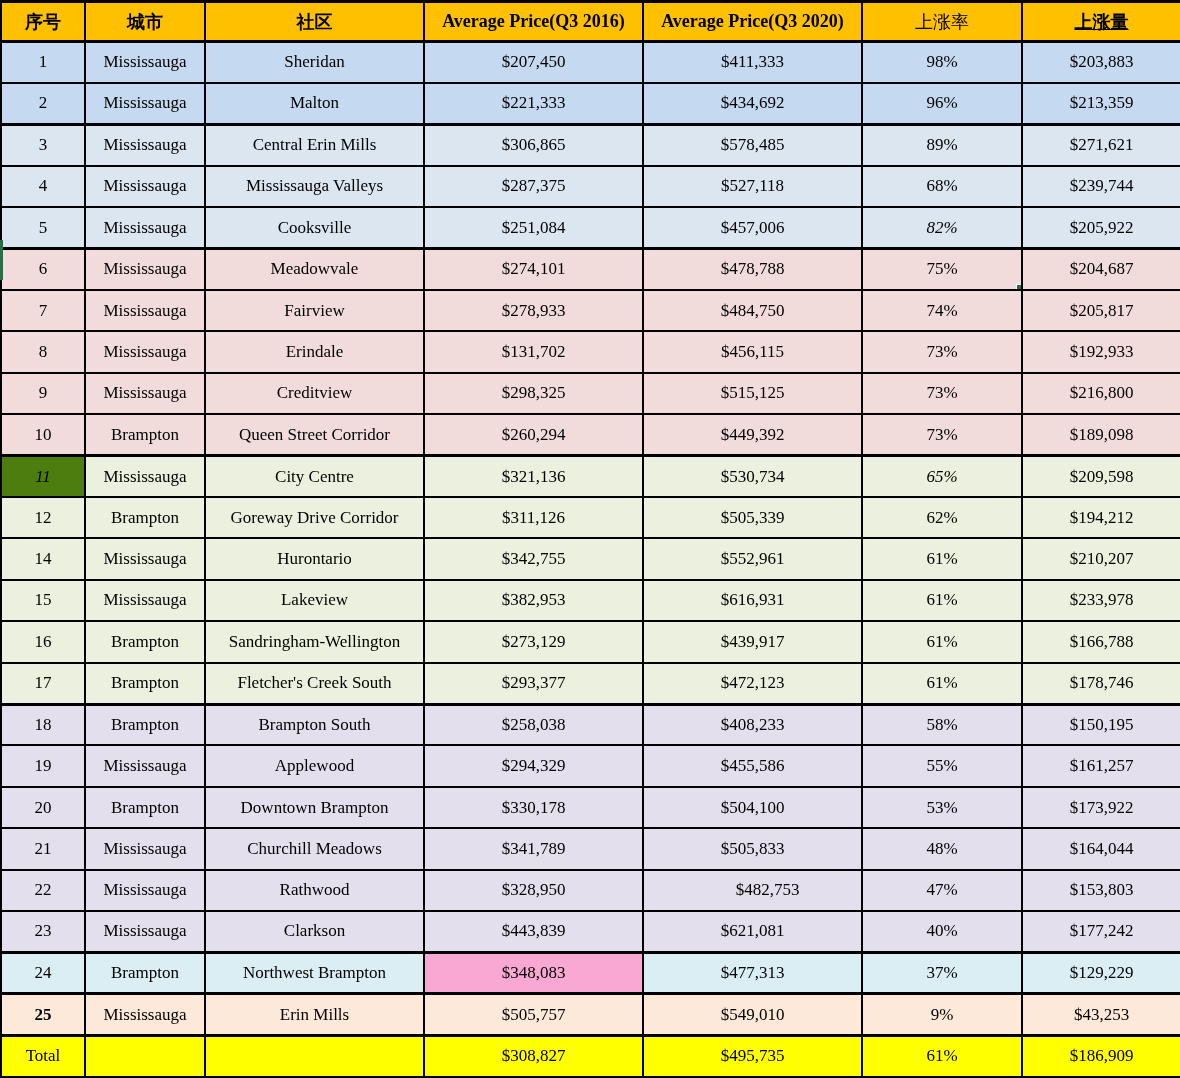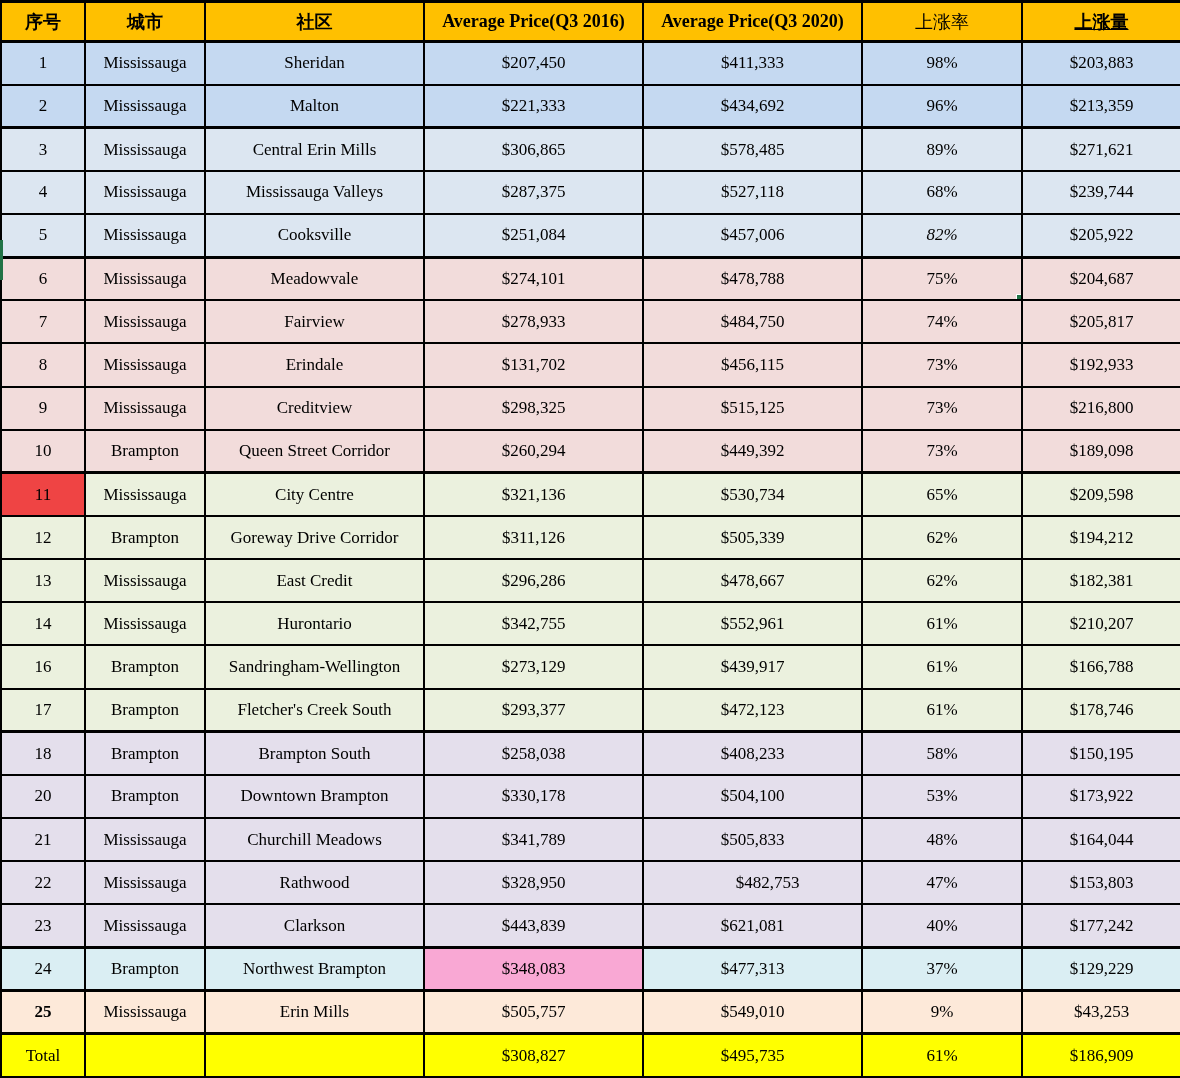--- a/index.html
+++ b/index.html
@@ -159,56 +159,56 @@
       <tr>
         <td style="background: rgb(242, 220, 219);">10</td>
         <td style="background: rgb(242, 220, 219);">Brampton</td>
         <td style="background: rgb(242, 220, 219);">Queen Street Corridor</td>
         <td style="background: rgb(242, 220, 219);">$260,294</td>
         <td style="background: rgb(242, 220, 219);">$449,392</td>
         <td style="background: rgb(242, 220, 219);">73%</td>
         <td style="background: rgb(242, 220, 219);">$189,098</td>
       </tr>
       <tr class="group-start">
-        <td style="background: #ef4444;">11</td>
+        <td style="background: #4d7c0f; font-style: italic;">11</td>
         <td style="background: rgb(235, 241, 222);">Mississauga</td>
         <td style="background: rgb(235, 241, 222);">City Centre</td>
         <td style="background: rgb(235, 241, 222);">$321,136</td>
         <td style="background: rgb(235, 241, 222);">$530,734</td>
-        <td style="background: rgb(235, 241, 222);">65%</td>
+        <td style="background: rgb(235, 241, 222); font-style: italic;">65%</td>
         <td style="background: rgb(235, 241, 222);">$209,598</td>
       </tr>
       <tr>
         <td style="background: rgb(235, 241, 222);">12</td>
         <td style="background: rgb(235, 241, 222);">Brampton</td>
         <td style="background: rgb(235, 241, 222);">Goreway Drive Corridor</td>
         <td style="background: rgb(235, 241, 222);">$311,126</td>
         <td style="background: rgb(235, 241, 222);">$505,339</td>
         <td style="background: rgb(235, 241, 222);">62%</td>
         <td style="background: rgb(235, 241, 222);">$194,212</td>
       </tr>
       <tr>
-        <td style="background: rgb(235, 241, 222);">13</td>
-        <td style="background: rgb(235, 241, 222);">Mississauga</td>
-        <td style="background: rgb(235, 241, 222);">East Credit</td>
-        <td style="background: rgb(235, 241, 222);">$296,286</td>
-        <td style="background: rgb(235, 241, 222);">$478,667</td>
-        <td style="background: rgb(235, 241, 222);">62%</td>
-        <td style="background: rgb(235, 241, 222);">$182,381</td>
-      </tr>
-      <tr>
         <td style="background: rgb(235, 241, 222);">14</td>
         <td style="background: rgb(235, 241, 222);">Mississauga</td>
         <td style="background: rgb(235, 241, 222);">Hurontario</td>
         <td style="background: rgb(235, 241, 222); margin-top: 11px;">$342,755</td>
         <td style="background: rgb(235, 241, 222);">$552,961</td>
         <td style="background: rgb(235, 241, 222);">61%</td>
         <td style="background: rgb(235, 241, 222);">$210,207</td>
       </tr>
       <tr>
+        <td style="background: rgb(235, 241, 222);">15</td>
+        <td style="background: rgb(235, 241, 222);">Mississauga</td>
+        <td style="background: rgb(235, 241, 222);">Lakeview</td>
+        <td style="background: rgb(235, 241, 222);">$382,953</td>
+        <td style="background: rgb(235, 241, 222);">$616,931</td>
+        <td style="background: rgb(235, 241, 222);">61%</td>
+        <td style="background: rgb(235, 241, 222);">$233,978</td>
+      </tr>
+      <tr>
         <td style="background: rgb(235, 241, 222);">16</td>
         <td style="background: rgb(235, 241, 222);">Brampton</td>
         <td style="background: rgb(235, 241, 222);">Sandringham-Wellington</td>
         <td style="background: rgb(235, 241, 222);">$273,129</td>
         <td style="background: rgb(235, 241, 222);">$439,917</td>
         <td style="background: rgb(235, 241, 222);">61%</td>
         <td style="background: rgb(235, 241, 222);">$166,788</td>
       </tr>
       <tr>
         <td style="background: rgb(235, 241, 222); text-align: center;">17</td>
@@ -220,20 +220,29 @@
         <td style="background: rgb(235, 241, 222);">$178,746</td>
       </tr>
       <tr class="group-start">
         <td style="background: rgb(228, 223, 236);">18</td>
         <td style="background: rgb(228, 223, 236);">Brampton</td>
         <td style="background: rgb(228, 223, 236);">Brampton South</td>
         <td style="background: rgb(228, 223, 236);">$258,038</td>
         <td style="background: rgb(228, 223, 236);">$408,233</td>
         <td style="background: rgb(228, 223, 236);">58%</td>
         <td style="background: rgb(228, 223, 236);">$150,195</td>
+      </tr>
+      <tr>
+        <td style="background: rgb(228, 223, 236);">19</td>
+        <td style="background: rgb(228, 223, 236);">Mississauga</td>
+        <td style="background: rgb(228, 223, 236);">Applewood</td>
+        <td style="background: rgb(228, 223, 236);">$294,329</td>
+        <td style="background: rgb(228, 223, 236);">$455,586</td>
+        <td style="background: rgb(228, 223, 236);">55%</td>
+        <td style="background: rgb(228, 223, 236);">$161,257</td>
       </tr>
       <tr>
         <td style="background: rgb(228, 223, 236);">20</td>
         <td style="background: rgb(228, 223, 236);">Brampton</td>
         <td style="background: rgb(228, 223, 236);">Downtown Brampton</td>
         <td style="background: rgb(228, 223, 236);">$330,178</td>
         <td style="background: rgb(228, 223, 236);">$504,100</td>
         <td style="background: rgb(228, 223, 236);">53%</td>
         <td style="background: rgb(228, 223, 236);">$173,922</td>
       </tr>

